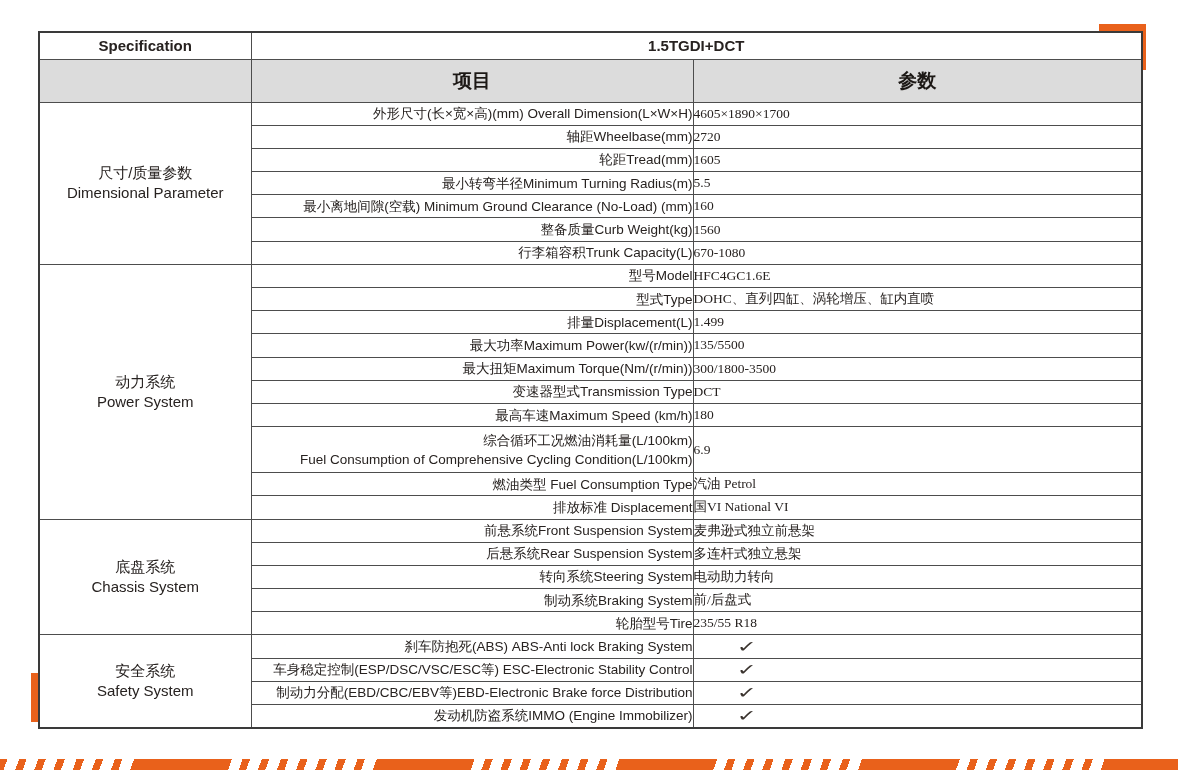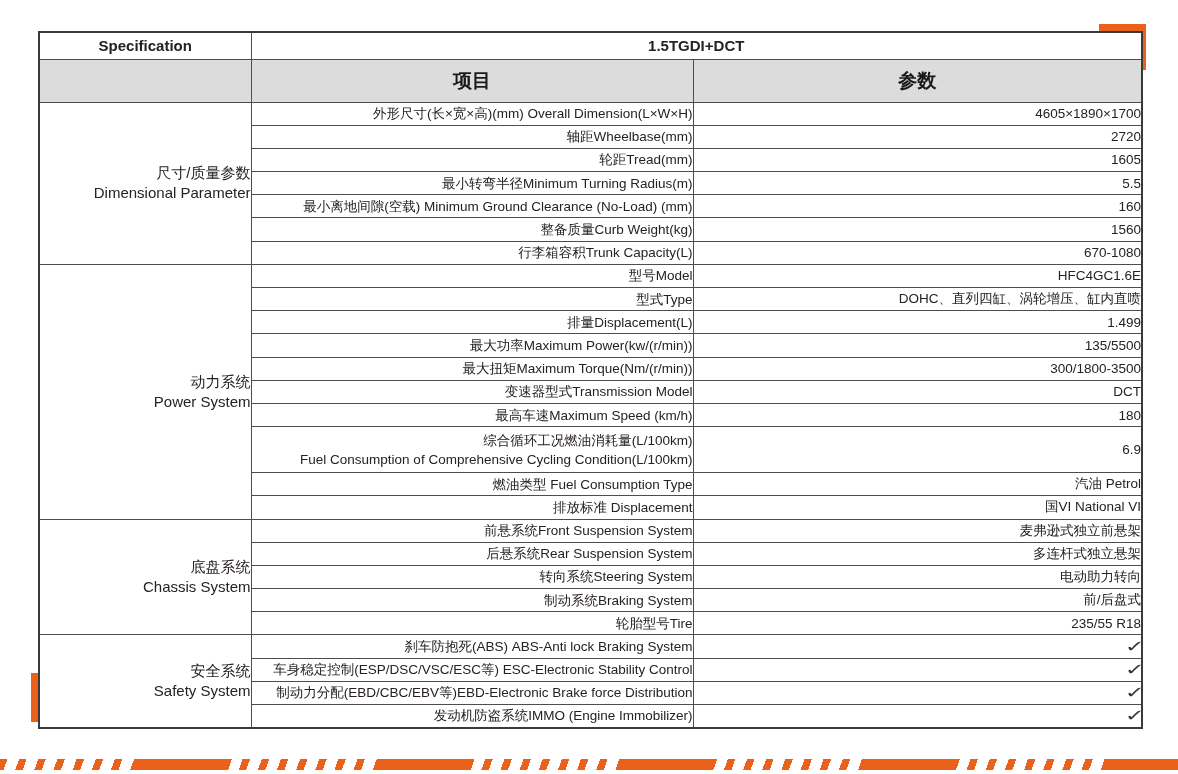--- a/index.html
+++ b/index.html
@@ -53,28 +53,28 @@
     vertical-align:middle;
     font-weight:normal;
   }
   tr.hrow1{height:27px;}
   tr.hrow1 th{font-weight:bold;font-size:15px;text-align:center;background:#fff;}
   tr.hrow2{height:43px;}
   tr.hrow2 th{background:#dcdcdc;font-weight:bold;font-size:19px;text-align:center;color:#1c1815;}
   tbody tr{height:23.2px;}
   tbody tr.tall{height:46px;}
   td.cat{
-    text-align:right;font-weight:bold;font-size:15px;line-height:20px;color:#272220;
+    text-align:center;font-weight:bold;font-size:15px;line-height:20px;color:#272220;
   }
   td.item{
     text-align:right;font-size:13.5px;padding-left:12px;line-height:17px;
   }
   td.item div{line-height:19px;}
   td.val{
-    text-align:right;font-size:13.5px;padding-left:13px;
+    text-align:left;font-size:13.5px;padding-left:13px;font-family:Liberation Serif, serif;
   }
   td.val.check span{
     display:inline-block;margin-left:46px;font-size:16px;
     transform:scaleX(1.5);color:#3a332e;
   }
 </style>
 </head>
 <body>
 
 <div class="page">
@@ -150,21 +150,21 @@
         </tr>
         <tr>
           <td class="item">最大功率Maximum Power(kw/(r/min))</td>
           <td class="val"><span>135/5500</span></td>
         </tr>
         <tr>
           <td class="item">最大扭矩Maximum Torque(Nm/(r/min))</td>
           <td class="val"><span>300/1800-3500</span></td>
         </tr>
         <tr>
-          <td class="item">变速器型式Transmission Model</td>
+          <td class="item">变速器型式Transmission Type</td>
           <td class="val"><span>DCT</span></td>
         </tr>
         <tr>
           <td class="item">最高车速Maximum Speed (km/h)</td>
           <td class="val"><span>180</span></td>
         </tr>
         <tr class="tall">
           <td class="item">
             <div>综合循环工况燃油消耗量(L/100km)</div>
             <div>Fuel Consumption of Comprehensive Cycling Condition(L/100km)</div>

